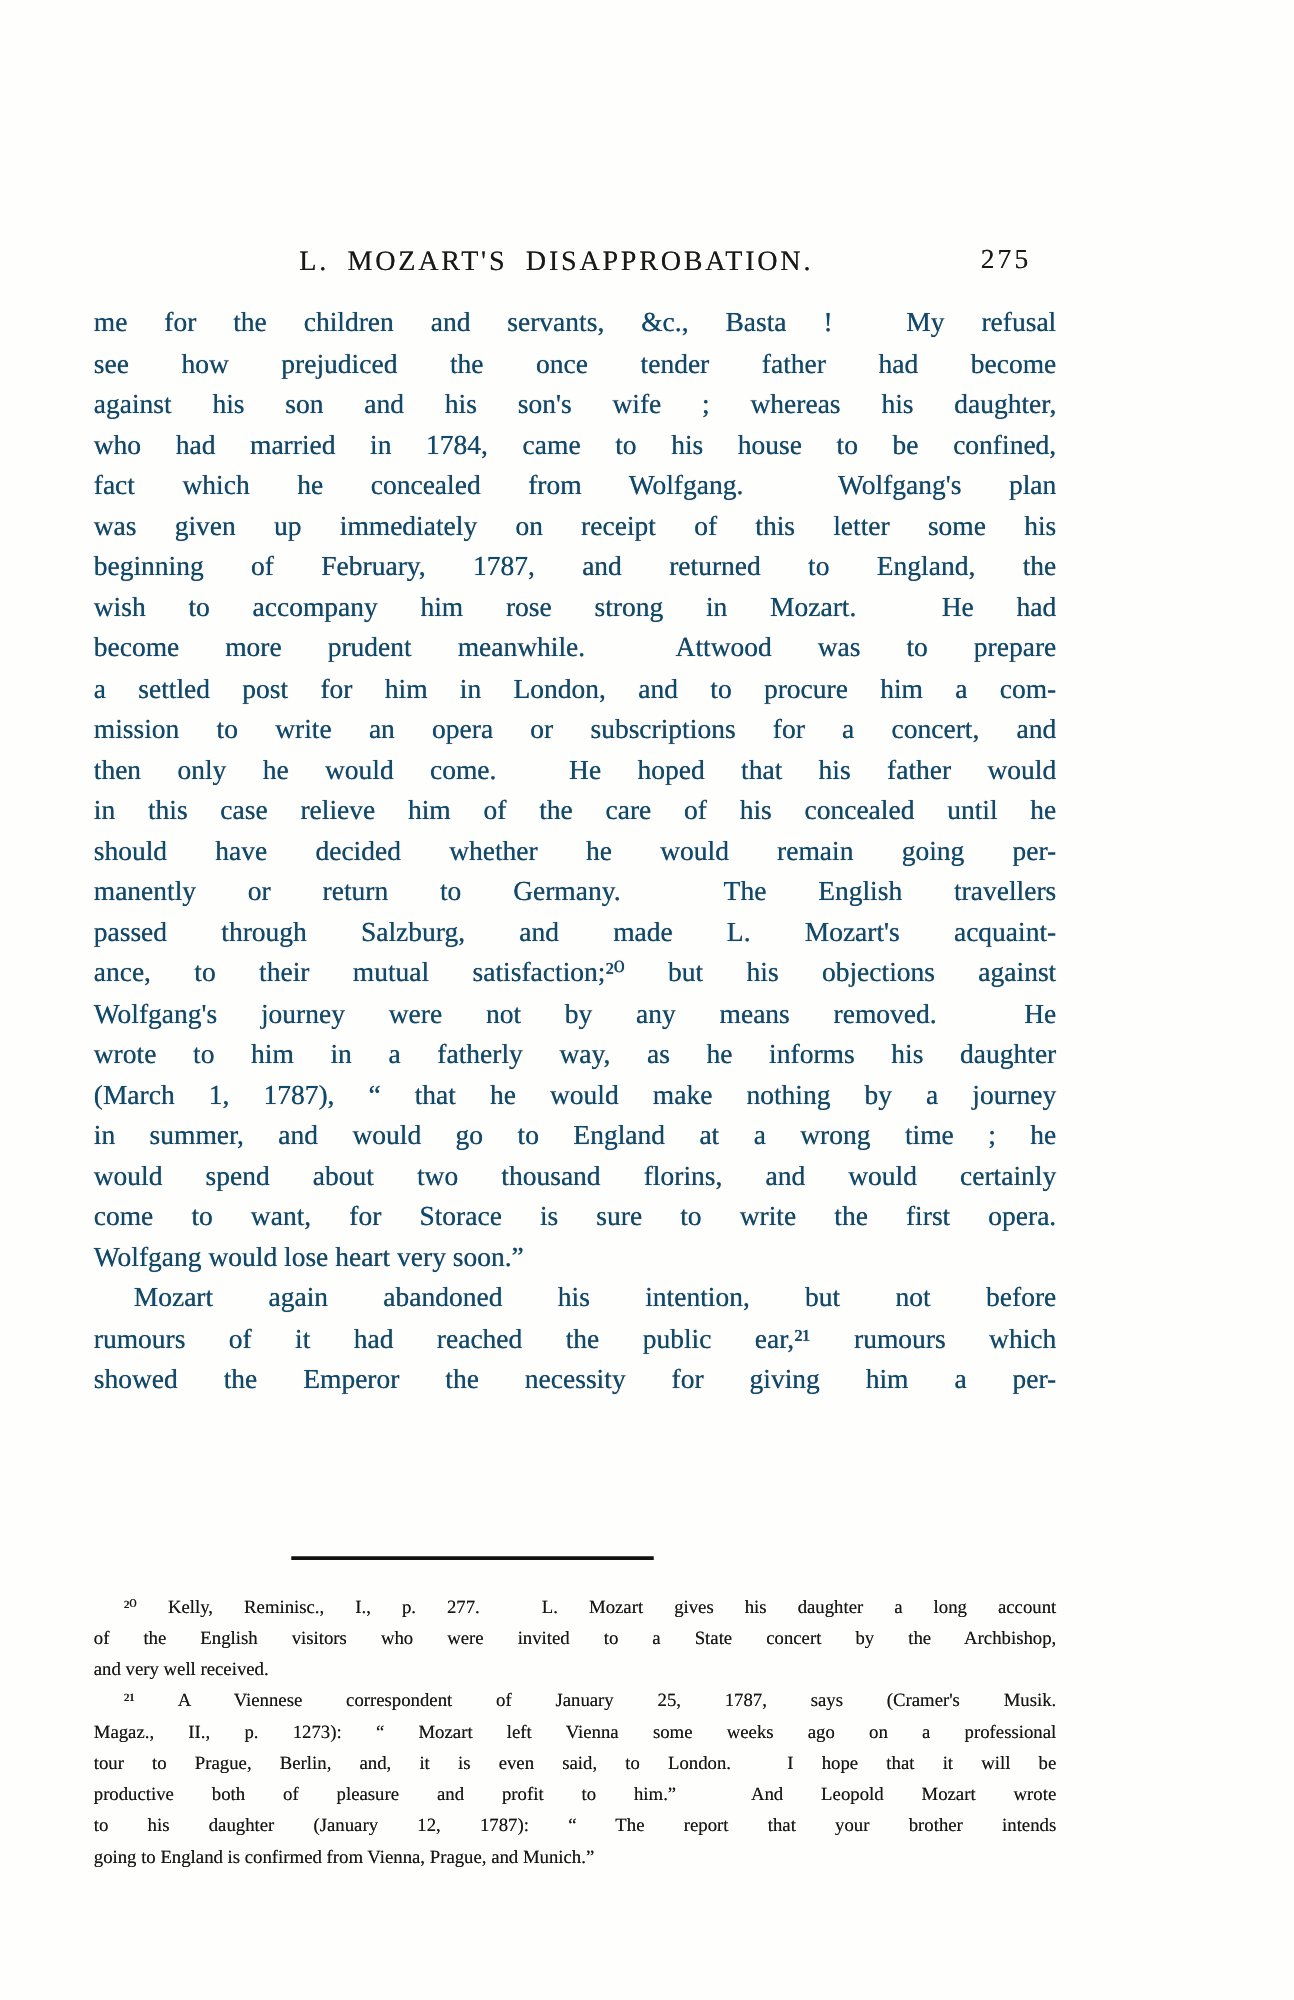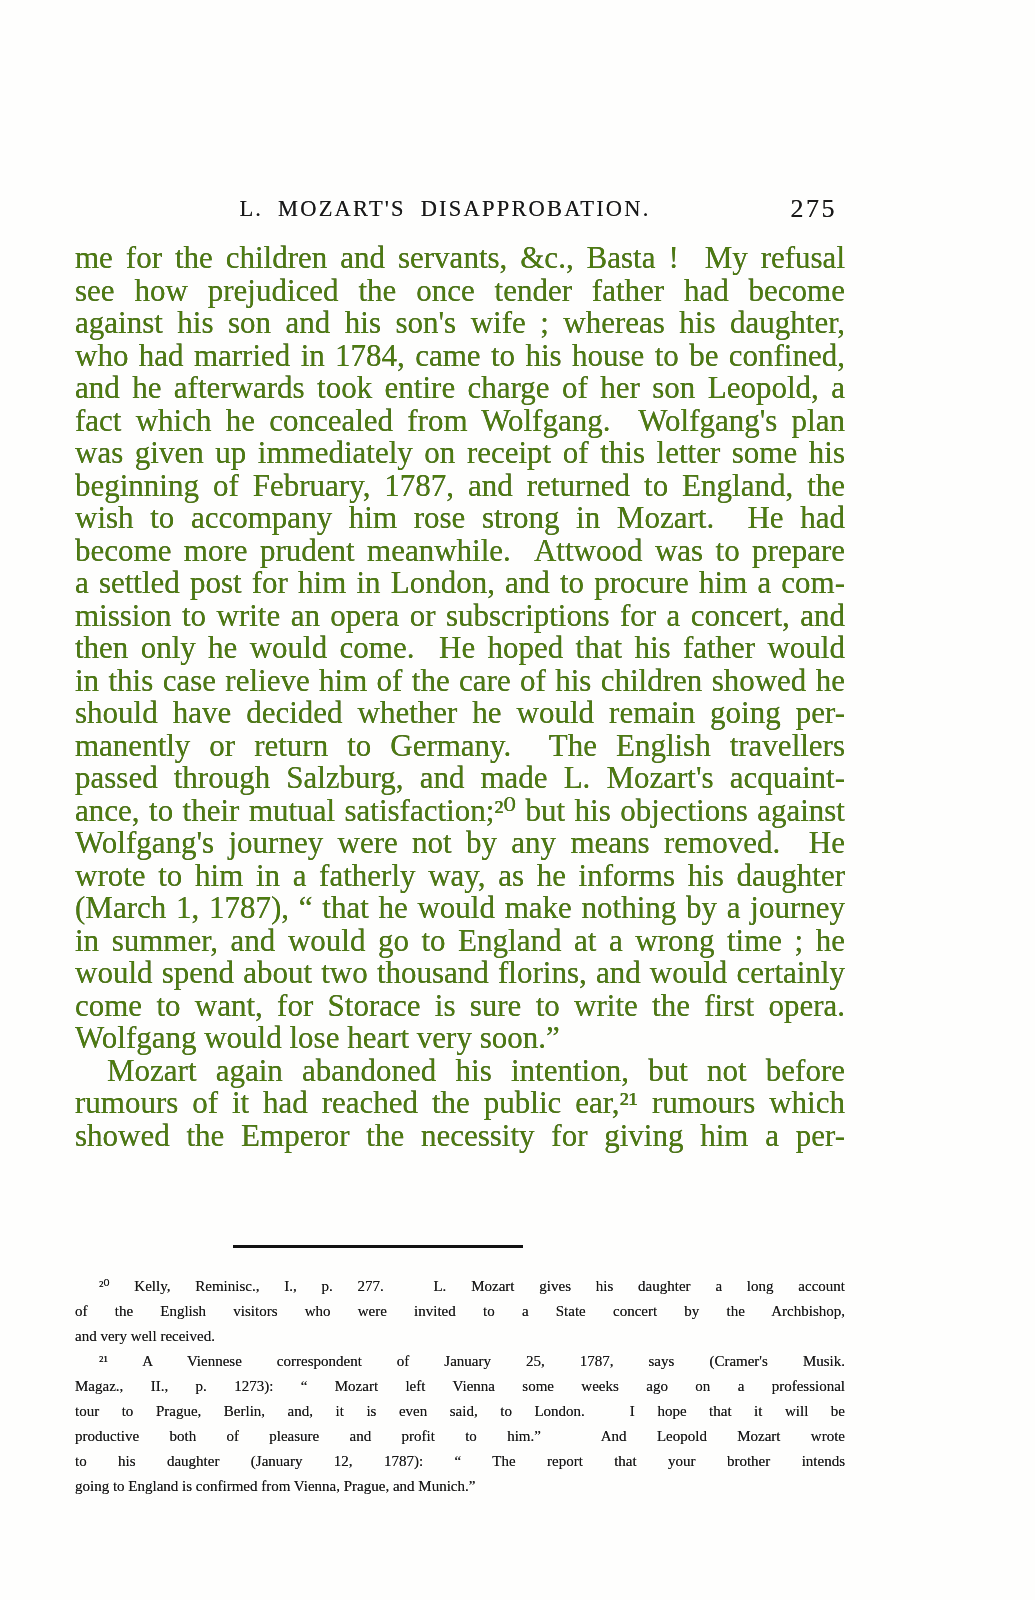--- a/index.html
+++ b/index.html
@@ -26,35 +26,35 @@
     text-align: center;
     padding-right: 30px;
     font-size: 22.5px;
     letter-spacing: 2.2px;
     word-spacing: 7px;
     color: #191919;
     text-shadow: 0 0 0.5px rgba(0,0,0,0.65);
   }
   .page-number {
     position: absolute;
-    right: 8px;
+    right: 20px;
     top: -2px;
-    font-size: 26px;
+    font-size: 22px;
     letter-spacing: 2.5px;
     color: #191919;
     text-shadow: 0 0 0.5px rgba(0,0,0,0.65);
   }
   .body-text {
     position: absolute;
     left: 75px;
     top: 242px;
     width: 770px;
-    font-size: 31px;
+    font-size: 22px;
     line-height: 32.5px;
-    color: #4d7c0f;
+    color: #0c4a6e;
     text-shadow: 0 0 0.6px rgba(0,0,0,0.7);
   }
   .bline {
     text-align: justify;
     text-align-last: justify;
     white-space: pre-wrap;
   }
   .bline.flush { text-align-last: left; }
   .bline.indent { text-indent: 32px; }
   .footnote-rule {
@@ -91,30 +91,29 @@
   <div class="header">
     <div class="header-title">L. MOZART'S DISAPPROBATION.</div>
     <div class="page-number">275</div>
   </div>
 
   <div class="body-text">
     <div class="bline">me for the children and servants, &amp;c., Basta !  My refusal</div>
     <div class="bline">see how prejudiced the once tender father had become</div>
     <div class="bline">against his son and his son's wife ; whereas his daughter,</div>
     <div class="bline">who had married in 1784, came to his house to be confined,</div>
-    <div class="bline">and he afterwards took entire charge of her son Leopold, a</div>
     <div class="bline">fact which he concealed from Wolfgang.  Wolfgang's plan</div>
     <div class="bline">was given up immediately on receipt of this letter some his</div>
     <div class="bline">beginning of February, 1787, and returned to England, the</div>
     <div class="bline">wish to accompany him rose strong in Mozart.  He had</div>
     <div class="bline">become more prudent meanwhile.  Attwood was to prepare</div>
     <div class="bline">a settled post for him in London, and to procure him a com-</div>
     <div class="bline">mission to write an opera or subscriptions for a concert, and</div>
     <div class="bline">then only he would come.  He hoped that his father would</div>
-    <div class="bline">in this case relieve him of the care of his children showed he</div>
+    <div class="bline">in this case relieve him of the care of his concealed until he</div>
     <div class="bline">should have decided whether he would remain going per-</div>
     <div class="bline">manently or return to Germany.  The English travellers</div>
     <div class="bline">passed through Salzburg, and made L. Mozart's acquaint-</div>
     <div class="bline">ance, to their mutual satisfaction;²⁰ but his objections against</div>
     <div class="bline">Wolfgang's journey were not by any means removed.  He</div>
     <div class="bline">wrote to him in a fatherly way, as he informs his daughter</div>
     <div class="bline">(March 1, 1787), “ that he would make nothing by a journey</div>
     <div class="bline">in summer, and would go to England at a wrong time ; he</div>
     <div class="bline">would spend about two thousand florins, and would certainly</div>
     <div class="bline">come to want, for Storace is sure to write the first opera.</div>

